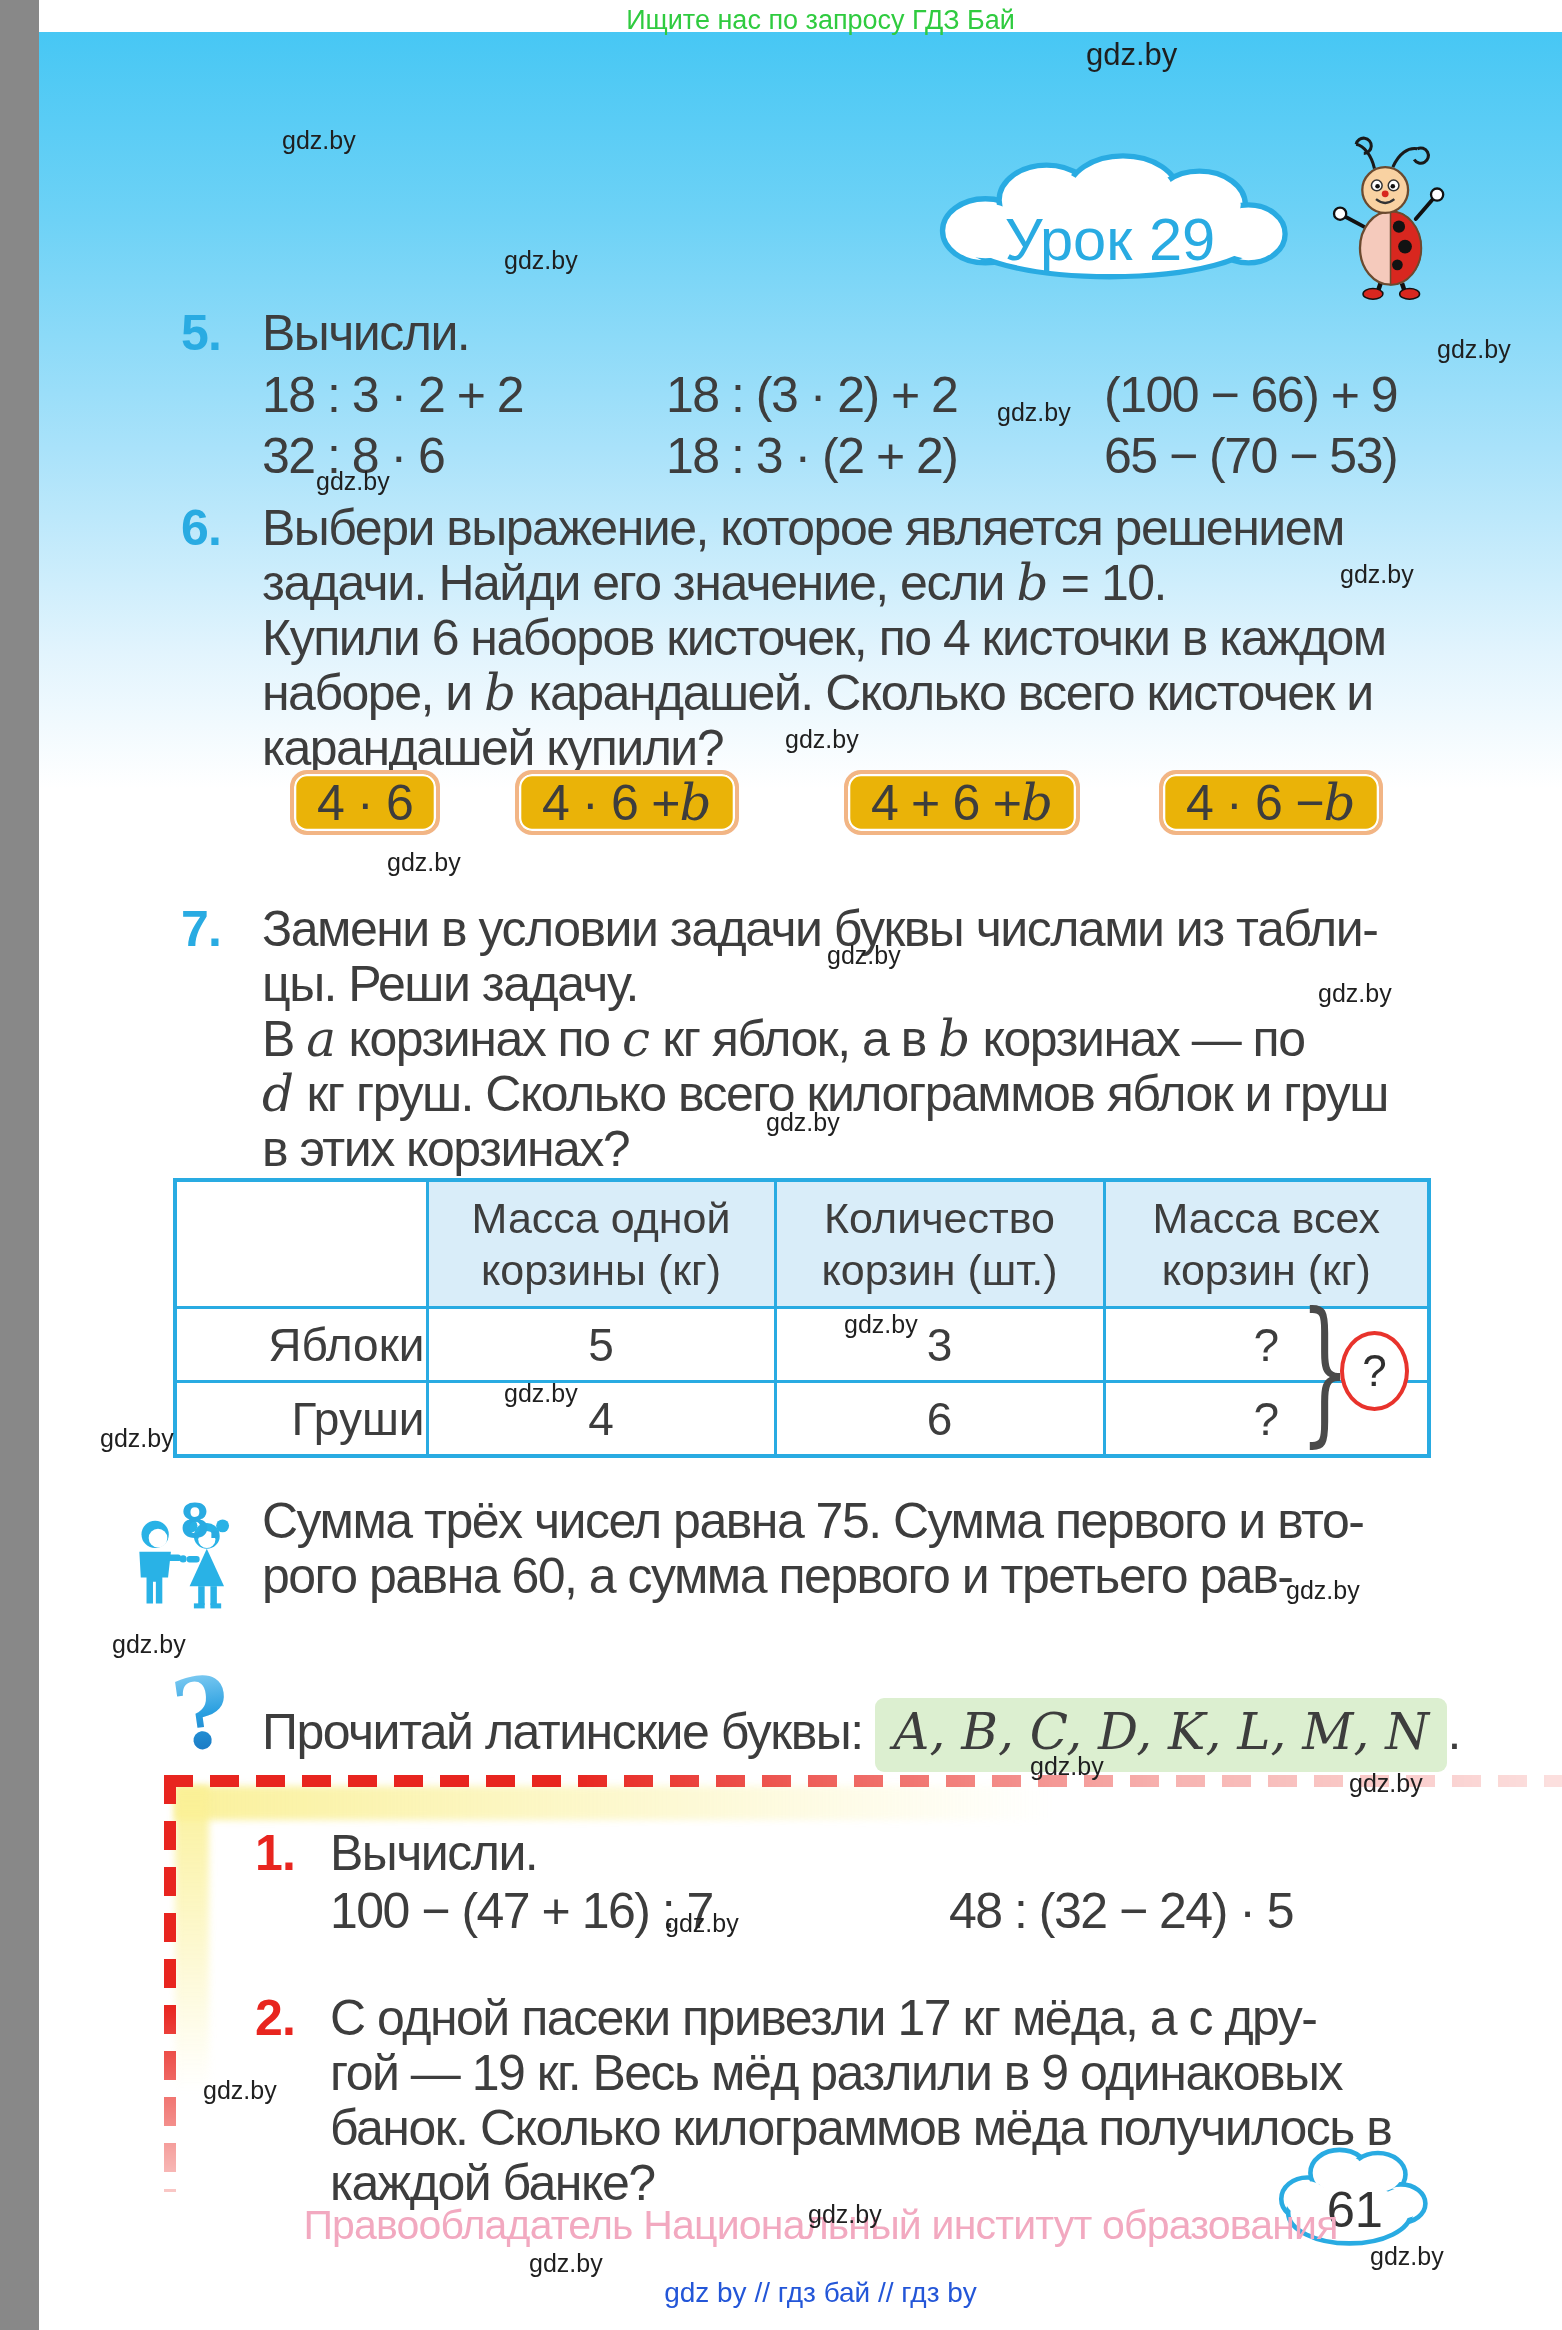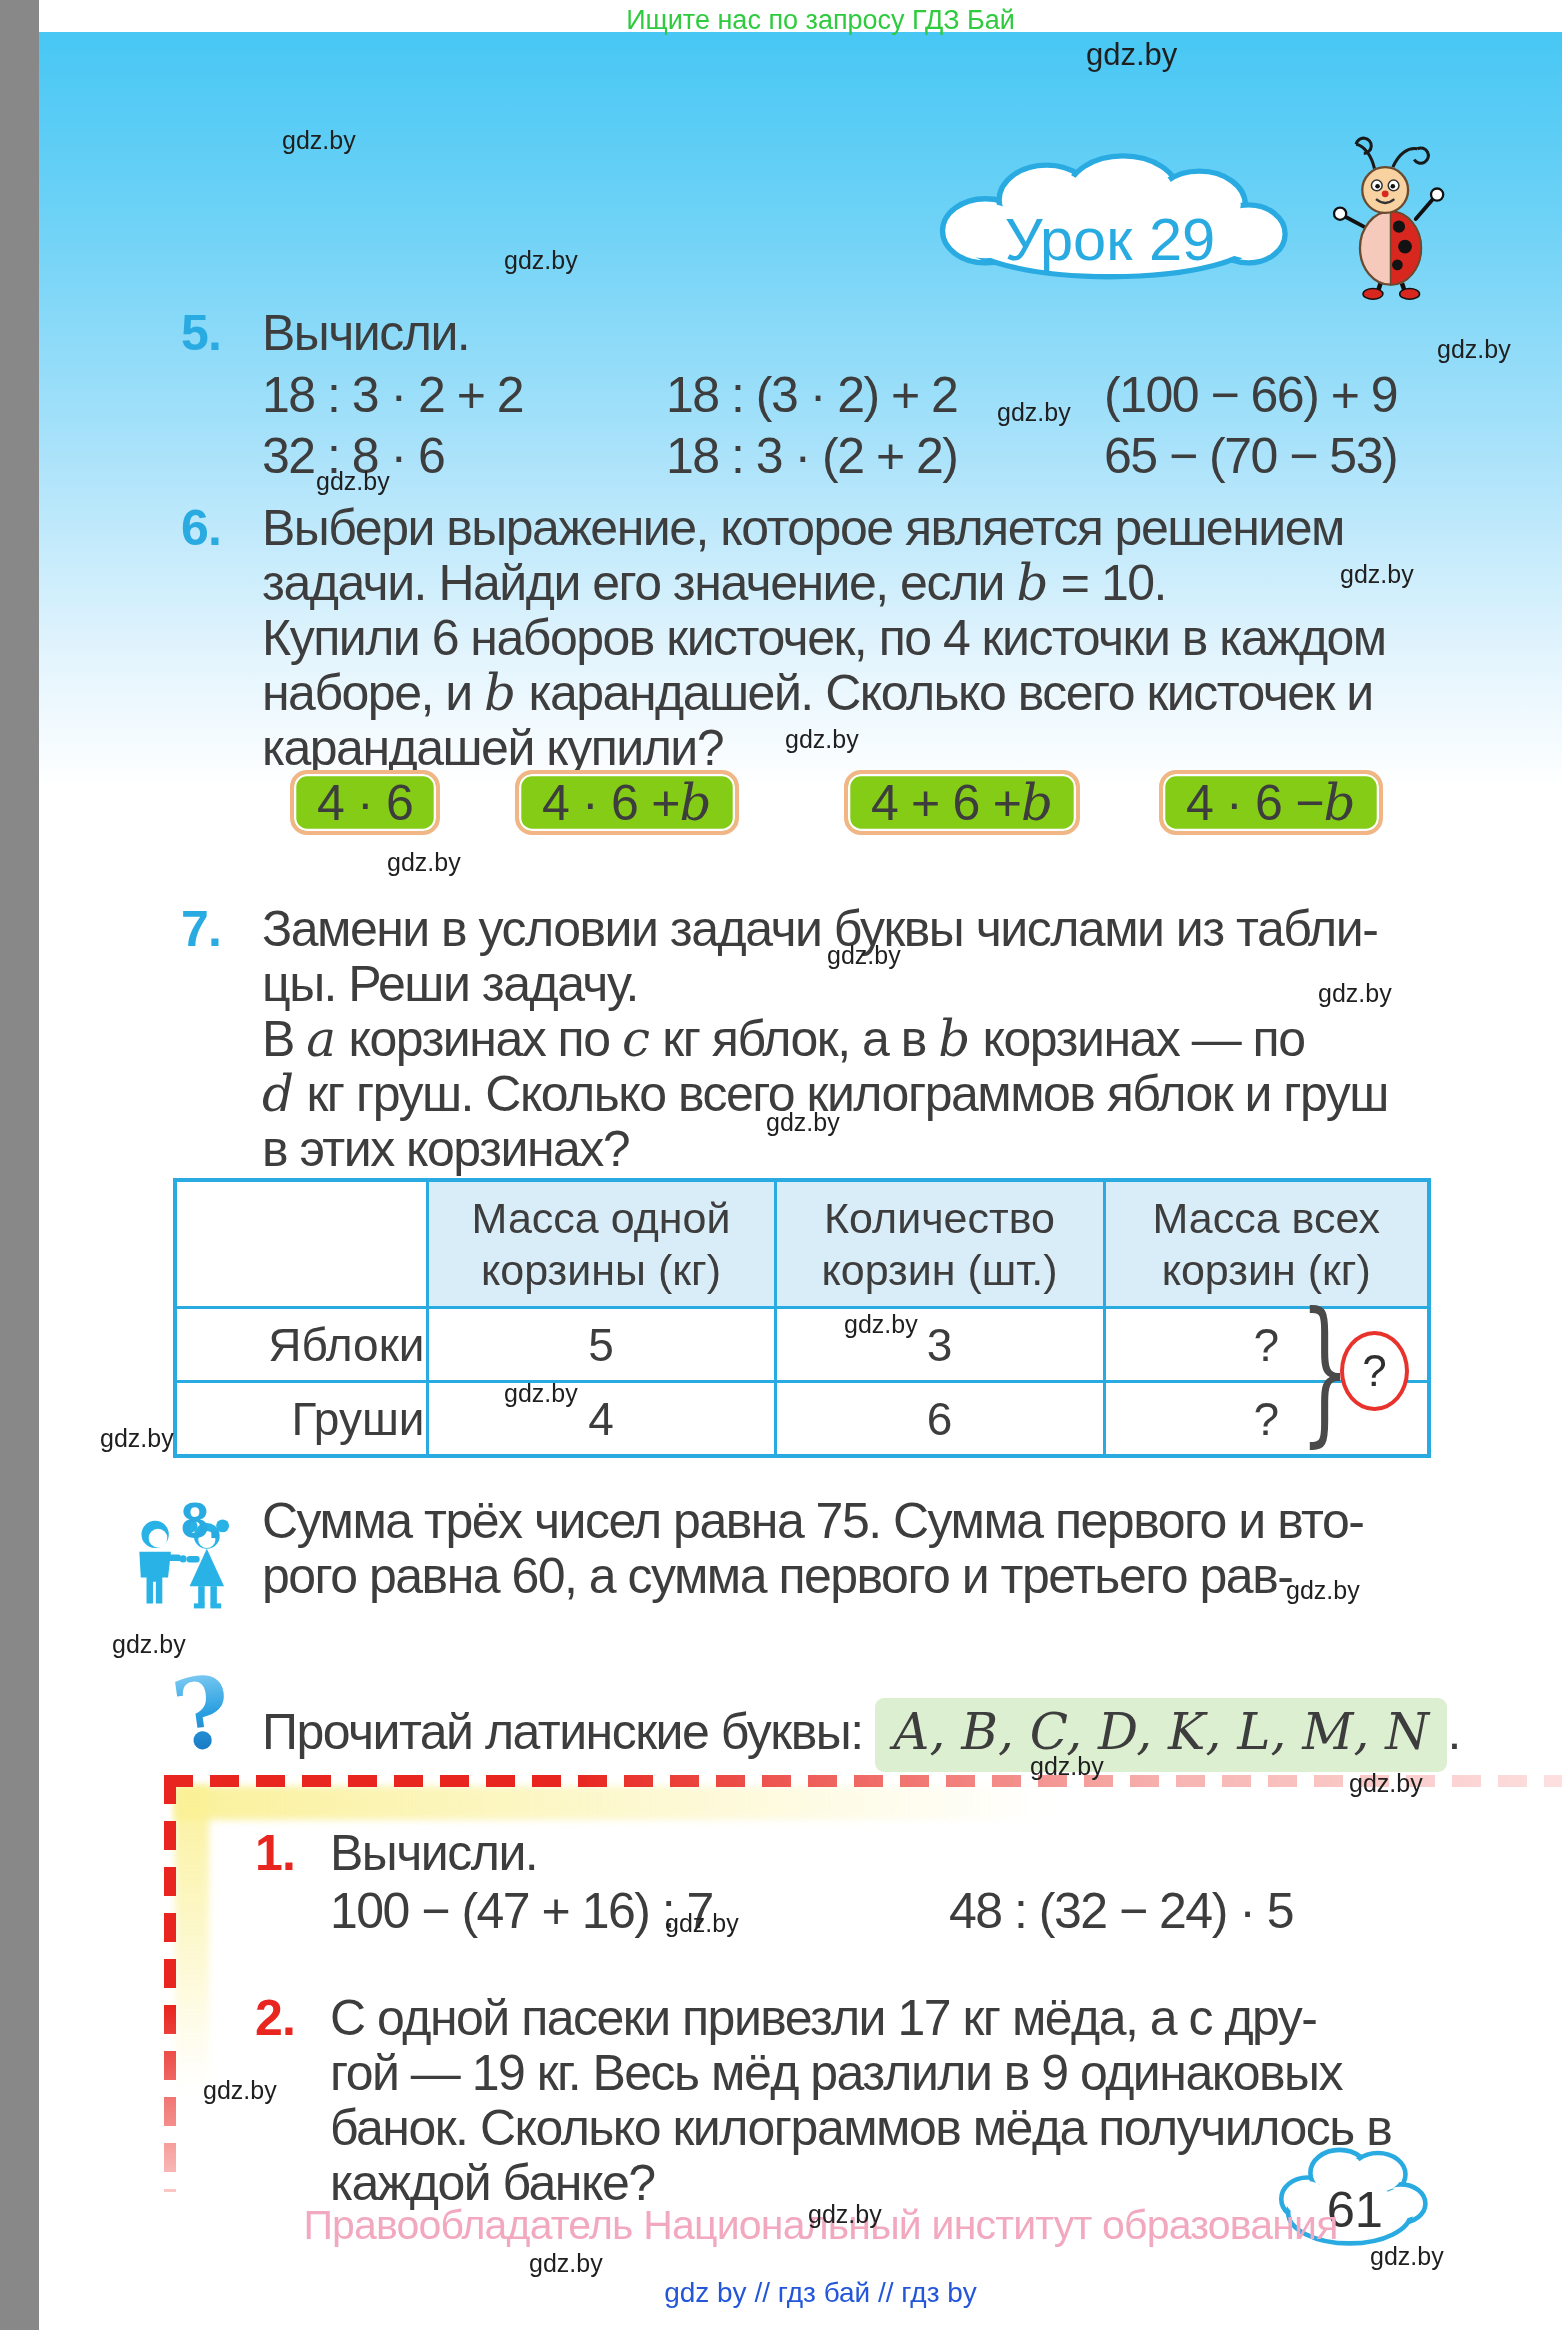--- a/index.html
+++ b/index.html
@@ -9,21 +9,21 @@
        background:linear-gradient(180deg,#47c7f4 0%,#6ed2f6 25%,#a9e2fa 55%,#e2f4fd 82%,#ffffff 100%);}
   .banner{position:absolute;left:0;top:4.6px;width:1563px;text-align:center;
           font-size:27px;color:#2fcb3f;}
   .wm{position:absolute;font-size:25px;color:#1f1f1f;white-space:nowrap;z-index:5;}
   .wm-lg{font-size:31px;}
   .num{position:absolute;font-size:50px;font-weight:bold;color:#29abe2;letter-spacing:-0.8px;}
   .rednum{color:#e8251f;}
   .t{position:absolute;font-size:50px;letter-spacing:-1.5px;white-space:nowrap;color:#3d3d3d;}
   .v{font-family:"DejaVu Serif",serif;font-style:italic;letter-spacing:0;}
   .opt{position:absolute;top:770px;height:57px;border:4.6px solid #f2b585;border-radius:17px;
-       background:#84cc16;display:flex;align-items:center;padding:0 23px;font-size:50px;
+       background:#eab308;display:flex;align-items:center;padding:0 23px;font-size:50px;
        letter-spacing:-0.8px;color:#3d3d3d;box-shadow:0 0 0 2.3px #fff inset;}
   table.k{position:absolute;left:134px;top:1178px;border-collapse:collapse;table-layout:fixed;
           width:1255px;border:4.6px solid #29abe2;background:#fff;}
   table.k th,table.k td{border:3.8px solid #29abe2;}
   table.k th{background:#d9edf9;font-weight:normal;font-size:43px;line-height:52px;
              height:115px;padding:4.6px 20px;color:#3d3d3d;}
   table.k th:first-child{background:#ffffff;}
   table.k td{height:69px;font-size:46px;text-align:center;color:#3d3d3d;}
   table.k td:first-child{text-align:right;padding-left:27.5px;}
   .brace{position:absolute;left:1261px;top:1291px;font-size:157px;line-height:157px;

